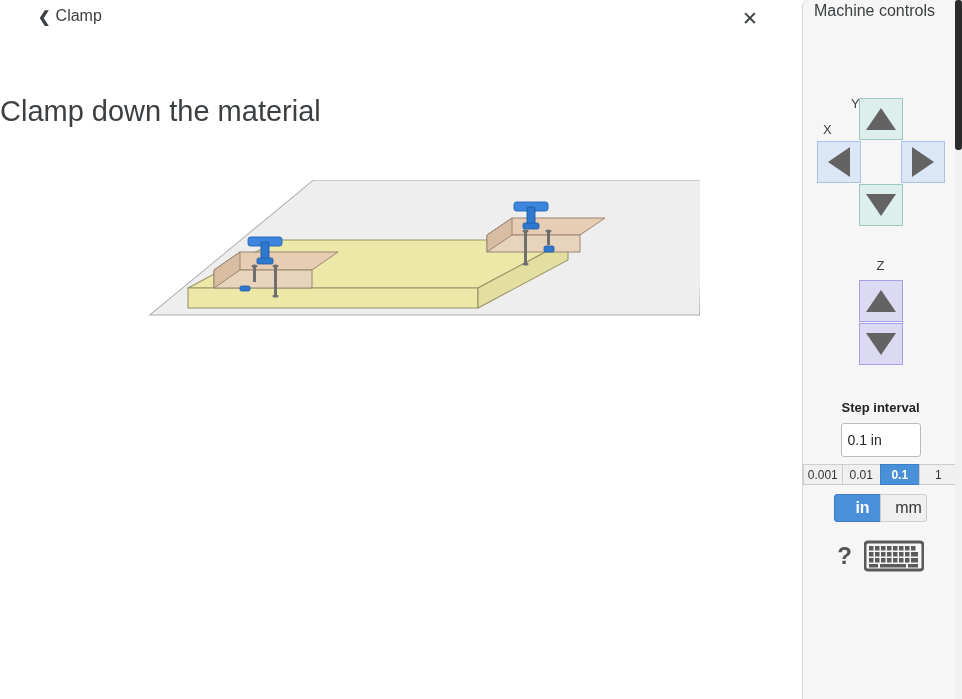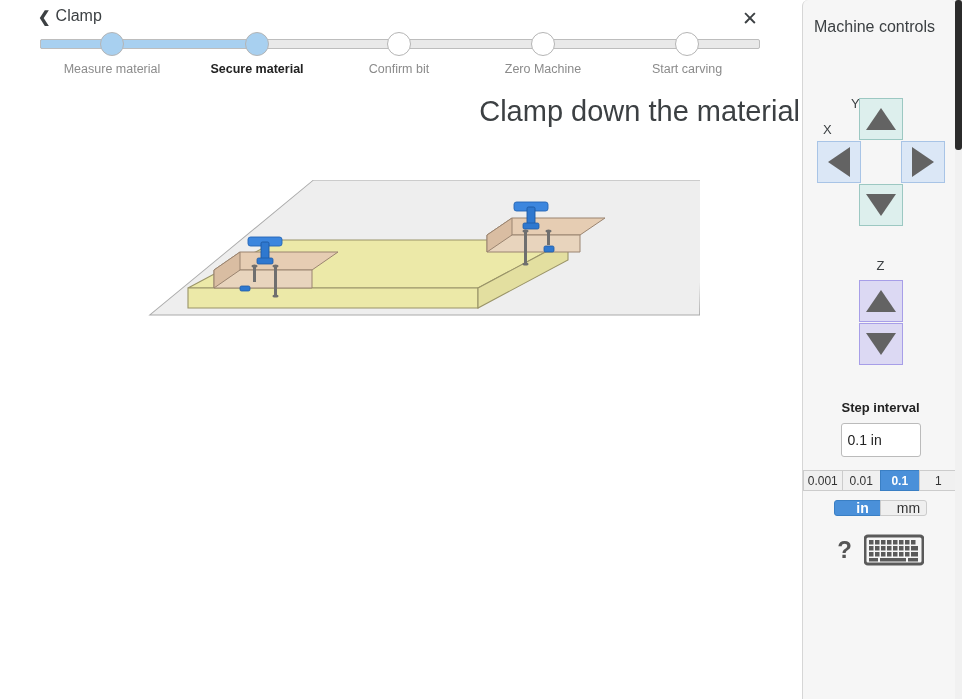--- a/index.html
+++ b/index.html
@@ -99,21 +99,21 @@
   }
   #stepper .lbl.current {
     color: #222; font-weight: bold;
   }
 
   
   #headline {
     position: absolute;
     left: 0; top: 95px;
     width: 800px;
-    text-align: right;
+    text-align: left;
     font-size: 29px;
     color: #3c4043;
     font-weight: normal;
     margin: 0;
   }
 
   
   #illustration {
     position: absolute;
     left: 100px; top: 180px;
@@ -152,21 +152,21 @@
     width: 155px; height: 699px;
     background: #f6f6f6;
     border: 1px solid #d6d6d6;
     border-top: none;
     border-bottom: none;
     border-top-left-radius: 6px;
     border-top-right-radius: 6px;
   }
   #controls-title {
     position: absolute;
-    left: 11px; top: 18px;
+    left: 11px; top: 2px;
     font-size: 16px;
     color: #3c4043;
     white-space: nowrap;
   }
 
   
   #xy-pad { position: absolute; left: 0; top: 98px; width: 155px; height: 130px; }
   .arrow-btn {
     position: absolute;
     width: 44px; height: 42px;
@@ -204,21 +204,21 @@
     padding: 0 6px;
     font-family: "Liberation Sans", sans-serif;
     font-size: 14px;
     color: #222;
     background: #ffffff;
     border: 1px solid #bbb;
     border-radius: 3px;
   }
   #step-presets {
     display: flex;
-    margin-top: 13px;
+    margin-top: 7px;
     width: 155px;
   }
   #step-presets .preset {
     flex: 1;
     height: 21px;
     display: flex; align-items: center; justify-content: center;
     font-size: 12px;
     color: #333;
     background: #f0f0f0;
     border: 1px solid #ccc;
@@ -229,23 +229,23 @@
   #step-presets .preset.active {
     background: #4a90d9; color: #ffffff; border-color: #3a7fc4; font-weight: bold;
   }
 
   #units {
     display: flex;
     justify-content: center;
     margin-top: 9px;
   }
   #units .unit {
-    width: 47px; height: 16px;
+    width: 47px; height: 28px;
     display: flex; align-items: center; justify-content: center;
-    font-size: 14px;
+    font-size: 16px;
     background: #efefef;
     border: 1px solid #ccc;
     color: #333;
     cursor: pointer;
     padding-left: 10px;
   }
   #units .unit:first-child { border-radius: 3px 0 0 3px; }
   #units .unit:last-child  { border-radius: 0 3px 3px 0; margin-left: -1px; }
   #units .unit.active {
     background: #4a90d9; color: #fff; border-color: #3a7fc4; font-weight: bold;
@@ -283,36 +283,20 @@
 
   <div id="main-pane">
 
     <div id="back-button">
       <span class="chev">❮</span>
       <span>Clamp</span>
     </div>
 
     <div id="close-button">✕</div>
 
-    <div id="stepper">
-      <div class="track"></div>
-      <div class="fill" id="stepper-fill" style="width: 221px;"></div>
-      <div class="node" id="stepper-nodes">
-          <div class="dot done" style="left: 60px;"></div>
-          <div class="lbl" style="left: 72px;">Measure material</div>
-          <div class="dot done" style="left: 205px;"></div>
-          <div class="lbl current" style="left: 217px;">Secure material</div>
-          <div class="dot" style="left: 347px;"></div>
-          <div class="lbl" style="left: 359px;">Confirm bit</div>
-          <div class="dot" style="left: 491px;"></div>
-          <div class="lbl" style="left: 503px;">Zero Machine</div>
-          <div class="dot" style="left: 635px;"></div>
-          <div class="lbl" style="left: 647px;">Start carving</div>
-        </div>
-    </div>
 
     <h1 id="headline">Clamp down the material</h1>
 
     <svg id="illustration" viewBox="0 0 600 200">
 
       <polygon points="105,25 495,25 575,160 25,160" transform="matrix(1,0,-0.62,1,124,-25)" fill="#eeeeee" stroke="#aaaaaa" stroke-width="1.2"></polygon>
 
       <polygon points="178,60 468,60 378,108 88,108" fill="#ece9a8" stroke="#9a9468" stroke-width="1.1"></polygon>
 
       <polygon points="88,108 378,108 378,128 88,128" fill="#ece9a8" stroke="#9a9468" stroke-width="1.1"></polygon>

